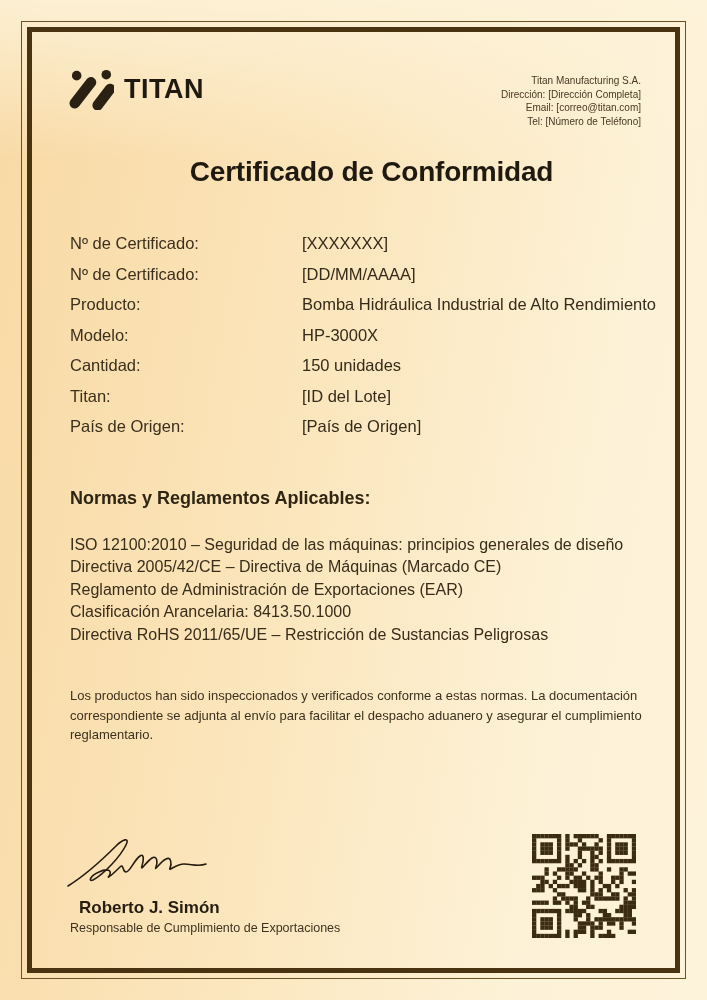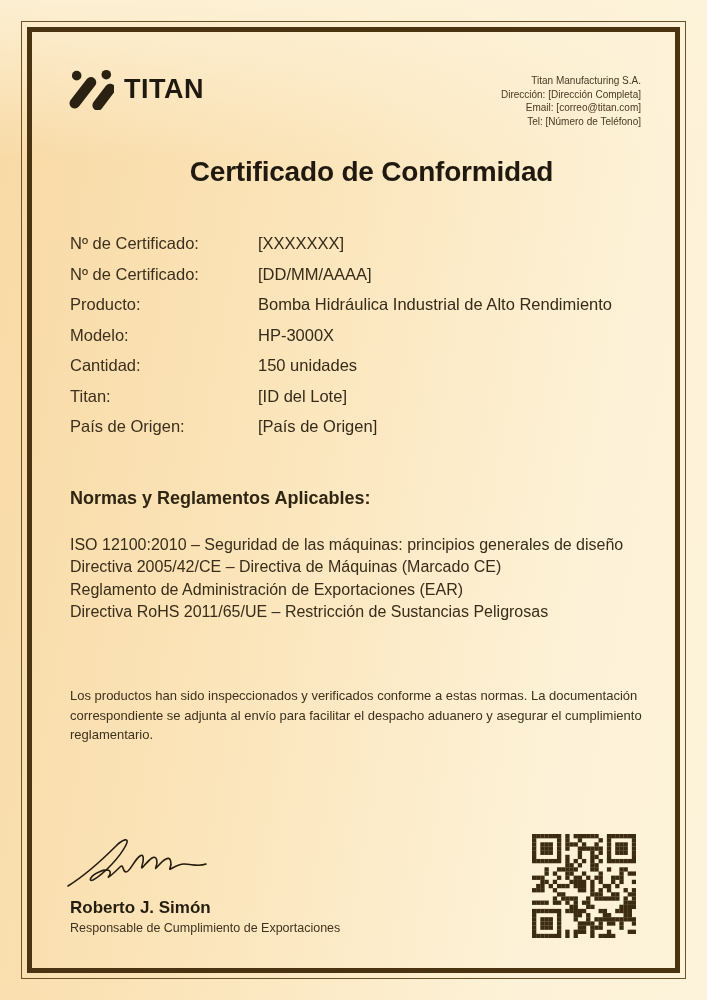--- a/index.html
+++ b/index.html
@@ -19,34 +19,34 @@
   .header{position:absolute;left:68px;right:66px;top:68px;display:flex;justify-content:space-between;align-items:flex-start;}
   .brand{display:flex;align-items:center;gap:10px;}
   .brand svg{display:block;}
   .brand-name{font-size:27px;font-weight:800;letter-spacing:.5px;color:var(--title-ink,#1f1910);}
   .company-info{text-align:right;font-size:10px;line-height:13.5px;color:#473823;padding-top:6px;}
 
   .doc-title{position:absolute;top:156px;left:0;right:0;text-align:center;
     font-size:28px;font-weight:700;letter-spacing:-.2px;color:var(--title-ink,#1f1910);padding-left:36px;}
 
   .fields{position:absolute;top:228px;left:70px;right:50px;font-size:16.5px;}
-  .field-row{display:flex;line-height:30.5px;}
+  .field-row{display:flex;line-height:30.5px;gap:44px;}
   .field-label{width:188px;flex:none;color:#3b2f1d;}
   .field-value{color:#352b19;}
 
   .standards{position:absolute;top:487px;left:70px;right:44px;}
   .standards-heading{font-size:18px;font-weight:700;line-height:22px;color:#2e2513;}
   .standards-list{margin-top:25px;font-size:16px;line-height:22.4px;color:#382d1a;}
 
   .disclaimer{position:absolute;top:686px;left:70px;width:580px;
     font-size:13px;line-height:19.5px;color:#3c311e;}
 
   .signature{position:absolute;left:62px;top:834px;}
   .signature svg{display:block;}
-  .signatory-name{margin-top:4px;margin-left:8px;font-size:17px;font-weight:700;color:#241d10;}
+  .signatory-name{margin-top:4px;margin-left:17px;font-size:17px;font-weight:700;color:#241d10;}
   .signatory-role{margin-top:3px;margin-left:8px;font-size:12.5px;color:#3e3320;}
 
   .qr{position:absolute;left:532px;top:834px;width:104px;height:104px;}
   .qr svg{display:block;}
 </style>
 </head>
 <body>
 
 <div class="page">
   <div class="frame-thin"></div>
@@ -104,20 +104,21 @@
       <span class="field-value">[País de Origen]</span>
     </div>
   </div>
 
   <div class="standards">
     <div class="standards-heading">Normas y Reglamentos Aplicables:</div>
     <div class="standards-list">
       <div>ISO 12100:2010 – Seguridad de las máquinas: principios generales de diseño</div>
       <div>Directiva 2005/42/CE – Directiva de Máquinas (Marcado CE)</div>
       <div>Reglamento de Administración de Exportaciones (EAR)</div>
+      <div>Clasificación Arancelaria: 8413.50.1000</div>
       <div>Directiva RoHS 2011/65/UE – Restricción de Sustancias Peligrosas</div>
     </div>
   </div>
 
   <div class="disclaimer">Los productos han sido inspeccionados y verificados conforme a estas normas. La documentación correspondiente se adjunta al envío para facilitar el despacho aduanero y asegurar el cumplimiento reglamentario.</div>
 
   <div class="signature">
     <span>
       <svg width="152" height="60" viewBox="0 0 152 60" fill="none">
         <path d="M6,52 C22,42 40,26 54,12 C61,5 68,3 64,11 C58,23 42,40 31,46 C26,48 28,42 37,38 C45,34 51,36 47,42 C44,46 52,39 58,33 C62,29 60,38 64,38 C68,38 72,26 78,22 C82,19 82,26 80,32 C78,38 84,28 90,24 C95,21 96,28 94,33 C92,38 98,28 104,25 C109,22 110,30 108,34 C106,38 114,30 122,30 C130,30 136,33 144,30" stroke="#241c0e" stroke-width="1.6" stroke-linecap="round" fill="none"></path>

